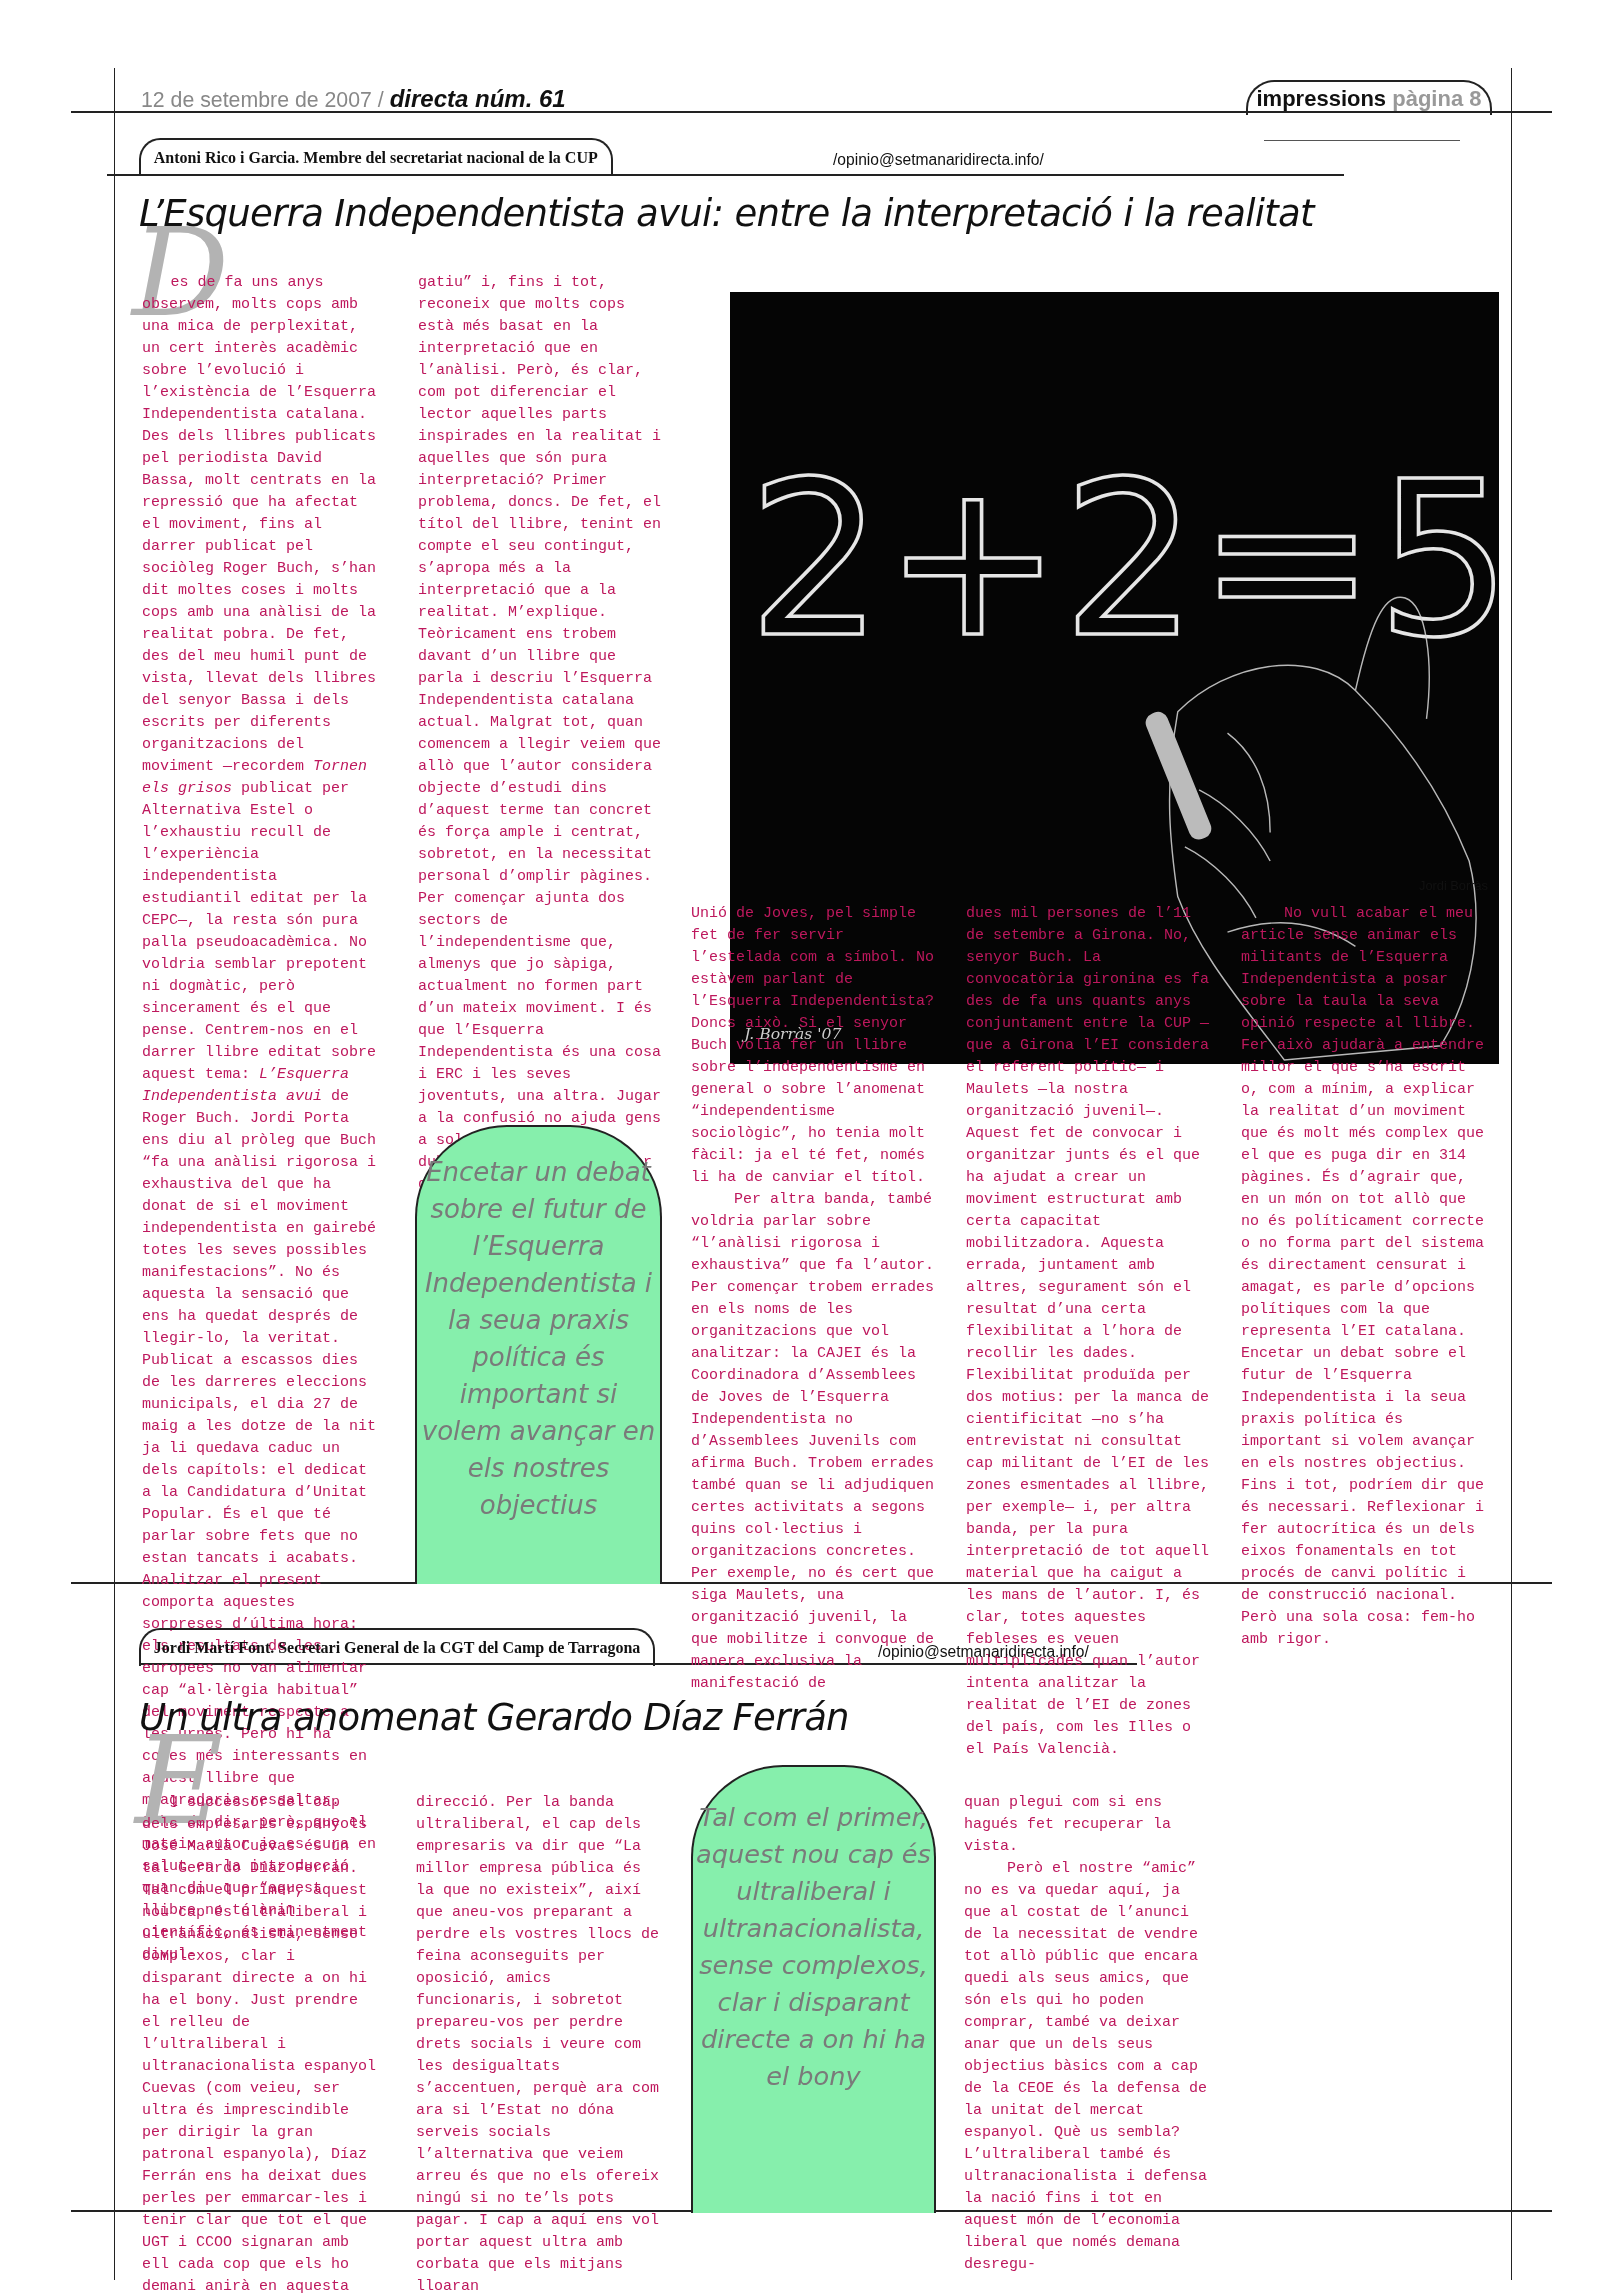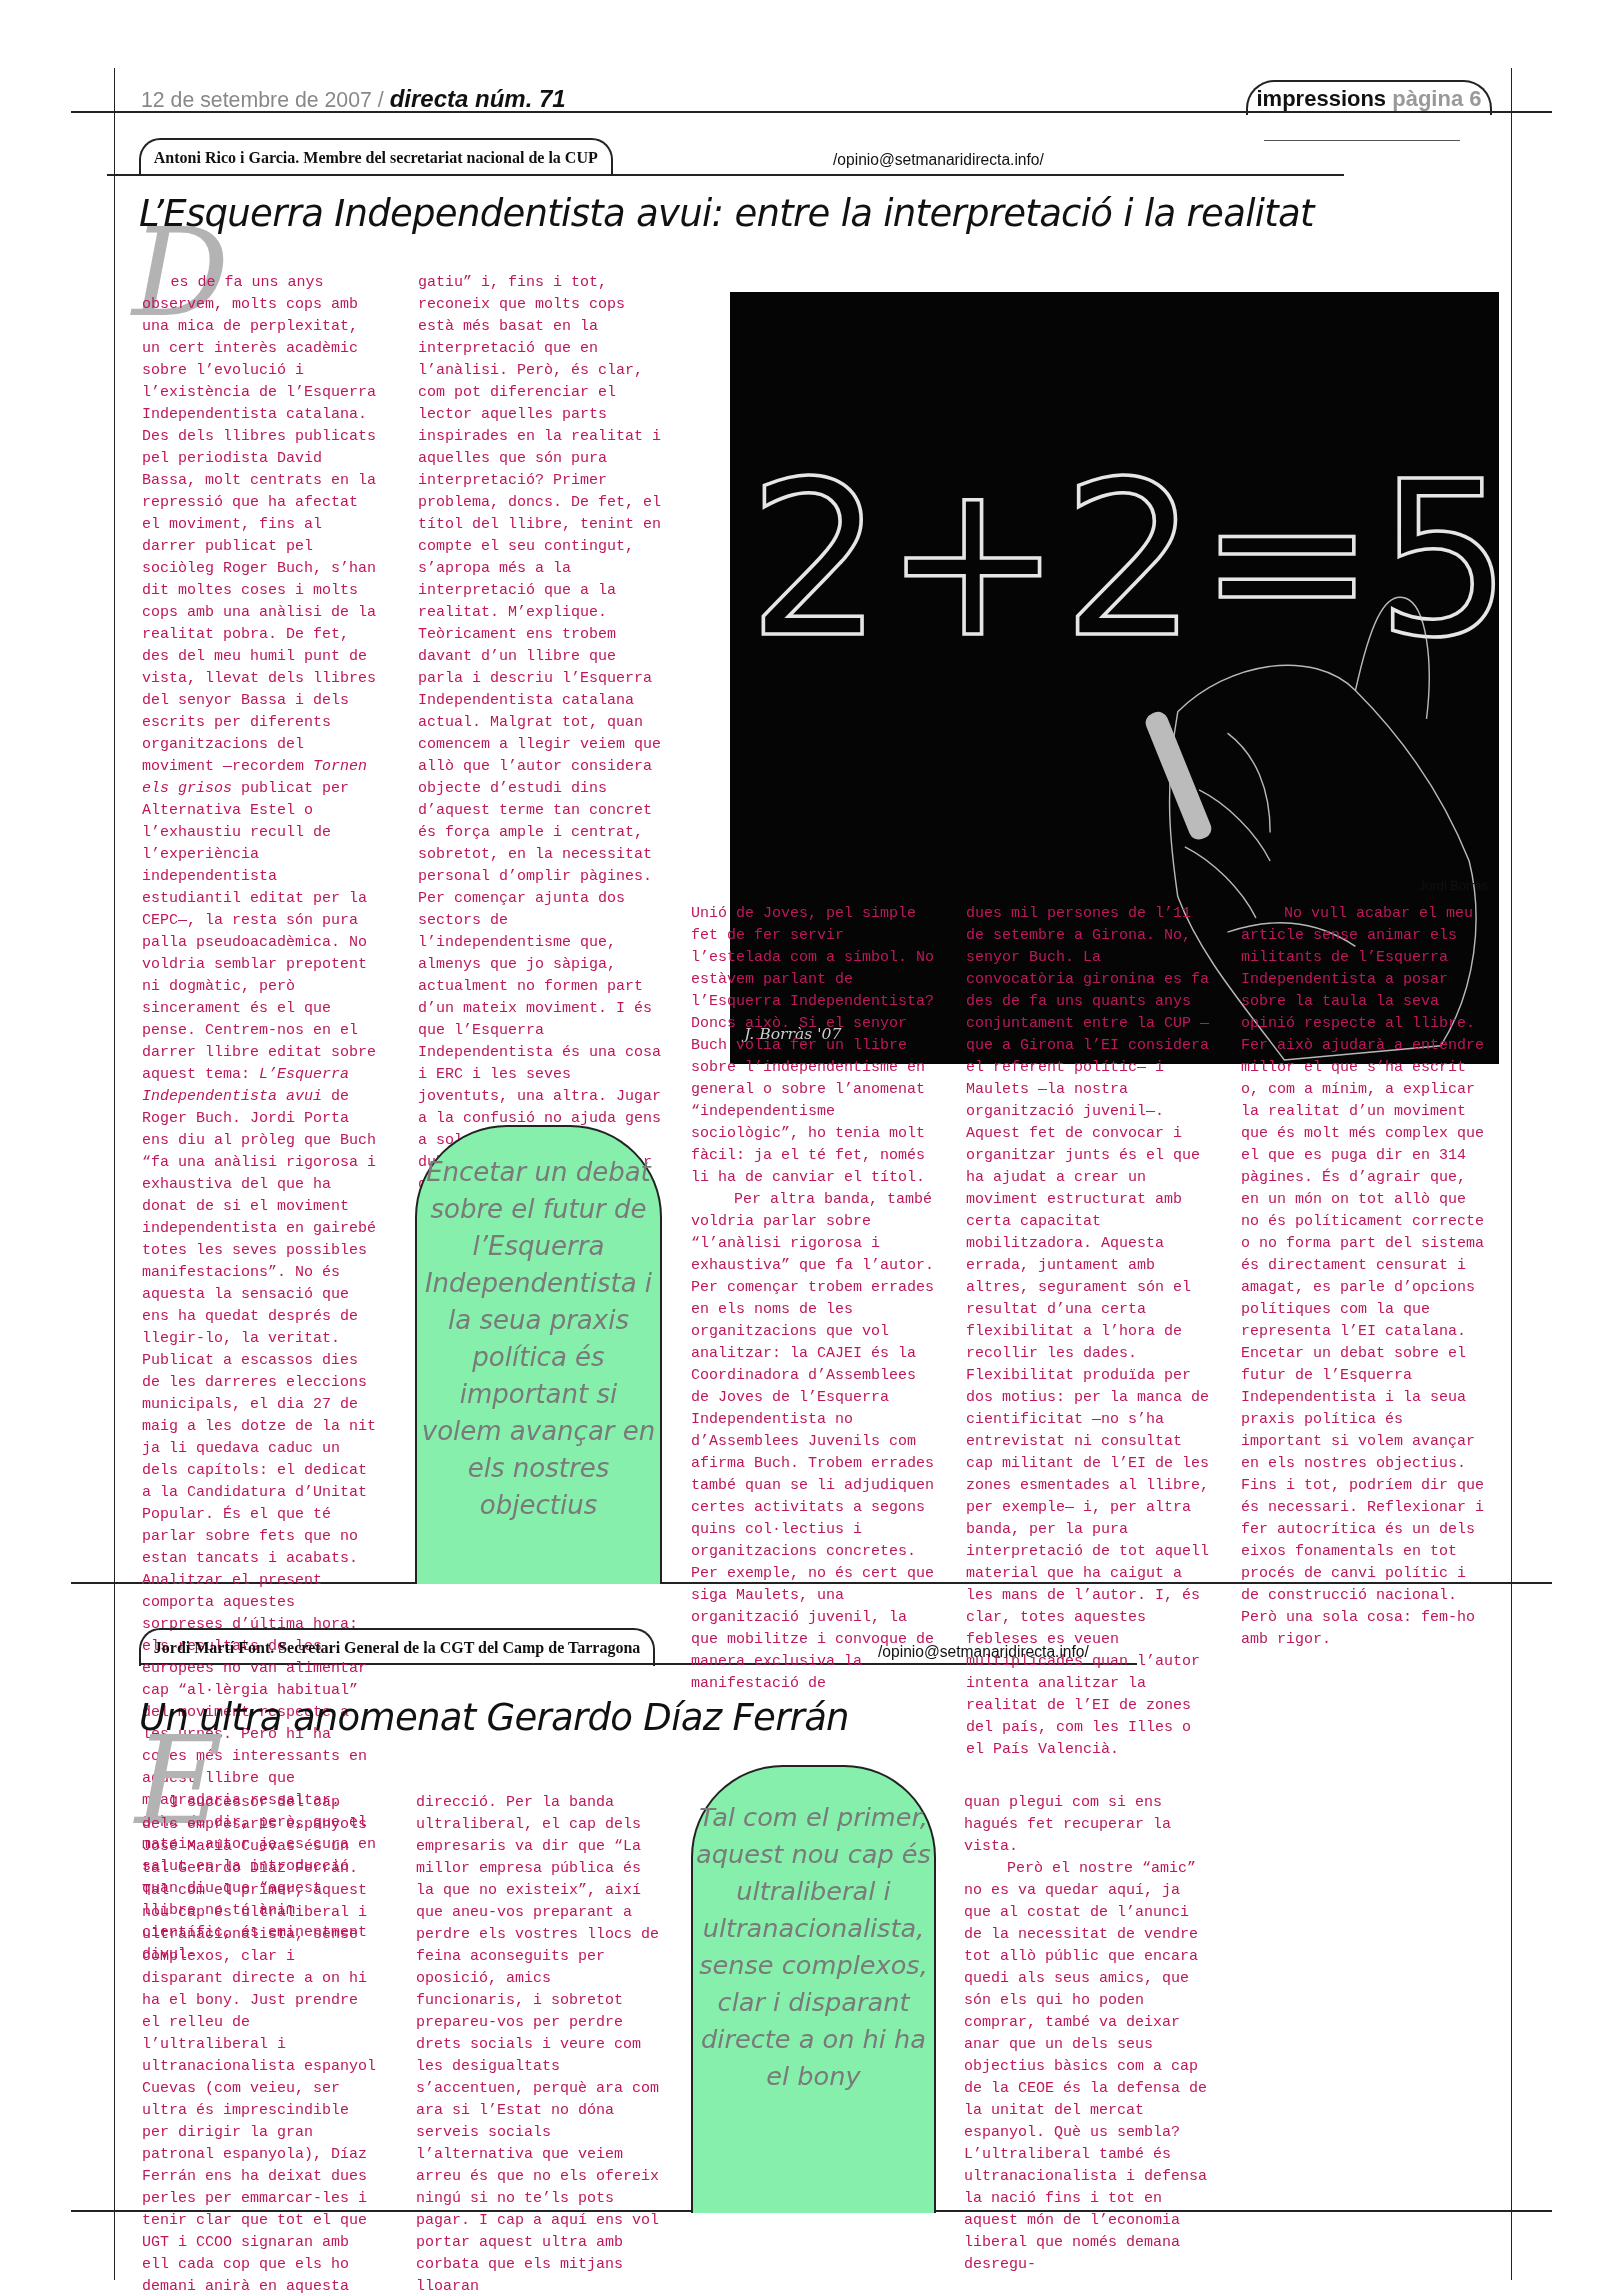--- a/index.html
+++ b/index.html
@@ -49,25 +49,25 @@
 <div class="vline" style="left:1511px; top:68px; height:2212px;"></div>
 <div class="hline" style="left:71px; top:111px; width:1481px;"></div>
 <div class="hline" style="left:107px; top:174px; width:1237px;"></div>
 <div class="abs" style="left:1264px; top:140px; width:196px; height:1.4px; background:#555;"></div>
 <div class="hline" style="left:71px; top:1582px; width:1481px;"></div>
 <div class="hline" style="left:141px; top:1663px; width:996px;"></div>
 <div class="hline" style="left:71px; top:2210px; width:1481px;"></div>
 
 <div class="abs hdr-date">
   <span>12 de setembre de 2007 /</span>
-  <span class="issue">directa núm. 71</span>
+  <span class="issue">directa núm. 61</span>
 </div>
 <div class="abs hdr-section">
   <span>impressions</span>
-  <span class="pg">pàgina 6</span>
+  <span class="pg">pàgina 8</span>
 </div>
 
 <div class="abs byline" style="left:139px; top:138px;">Antoni Rico i Garcia. Membre del secretariat nacional de la CUP</div>
 <a class="abs email" style="left:833px; top:151px; color:#111; text-decoration:none;">/opinio@setmanaridirecta.info/</a>
 <div class="abs headline" style="left:139px; top:192px;text-align:center;">L’Esquerra Independentista avui: entre la interpretació i la realitat</div>
 <div class="abs dropcap" style="left:132px; top:213px;">D</div>
 
 <div class="col" style="left:142px; top:272px; width:235px;">
   <p><span style="display:inline-block; width:28.4px;"></span><span>es de fa uns anys observem, molts cops amb una mica de perplexitat, un cert interès acadèmic sobre l’evolució i l’existència de l’Esquerra Independentista catalana. Des dels llibres publicats pel periodista David Bassa, molt centrats en la repressió que ha afectat el moviment, fins al darrer publicat pel sociòleg Roger Buch, s’han dit moltes coses i molts cops amb una anàlisi de la realitat pobra. De fet, des del meu humil punt de vista, llevat dels llibres del senyor Bassa i dels escrits per diferents organitzacions del moviment —recordem</span> <em>Tornen els grisos</em><span> publicat per Alternativa Estel o l’exhaustiu recull de l’experiència independentista estudiantil editat per la CEPC—, la resta són pura palla pseudoacadèmica. No voldria semblar prepotent ni dogmàtic, però sincerament és el que pense. Centrem-nos en el darrer llibre editat sobre aquest tema:</span> <em>L’Esquerra Independentista avui</em><span> de Roger Buch. Jordi Porta ens diu al pròleg que Buch “fa una anàlisi rigorosa i exhaustiva del que ha donat de si el moviment independentista en gairebé totes les seves possibles manifestacions”. No és aquesta la sensació que ens ha quedat després de llegir-lo, la veritat. Publicat a escassos dies de les darreres eleccions municipals, el dia 27 de maig a les dotze de la nit ja li quedava caduc un dels capítols: el dedicat a la Candidatura d’Unitat Popular. És el que té parlar sobre fets que no estan tancats i acabats. Analitzar el present comporta aquestes sorpreses d’última hora: els resultats de les europees no van alimentar cap “al·lèrgia habitual” del moviment respecte a les urnes. Però hi ha coses més interessants en aquest llibre que m’agradaria ressaltar. S’ha de dir, però, que el mateix autor ja es cura en salut en la introducció quan diu que “aquest llibre no té ànim científic, és eminentment divul-</span></p>
 </div>

